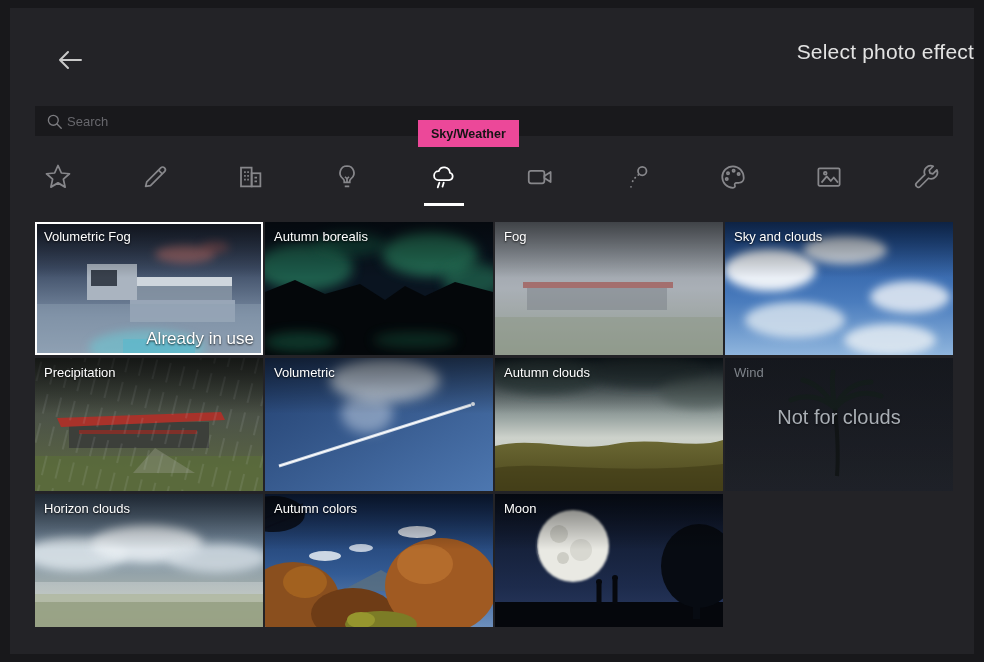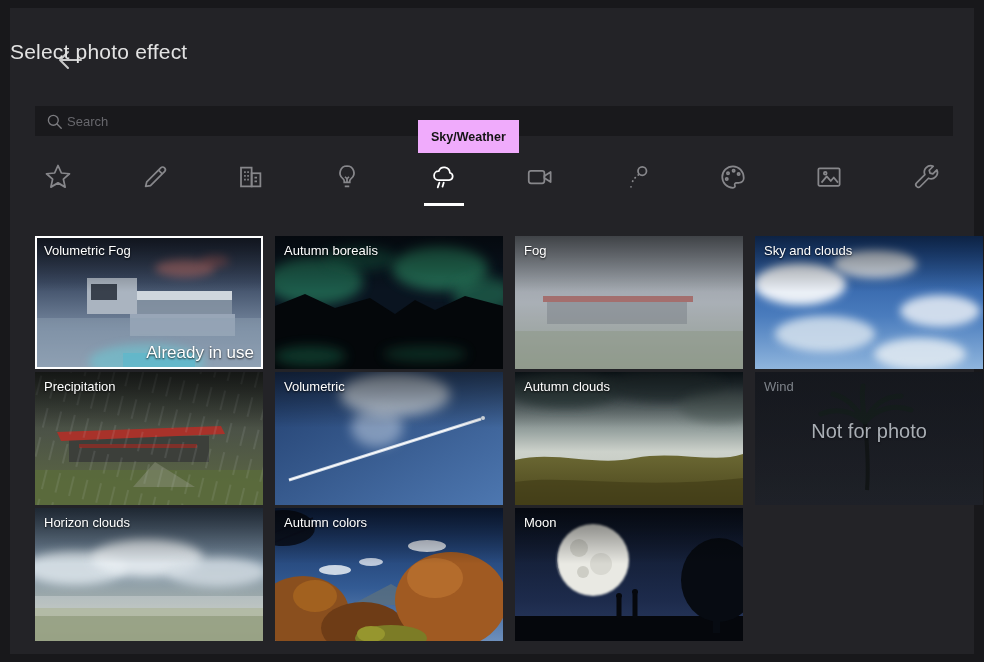--- a/index.html
+++ b/index.html
@@ -6,40 +6,40 @@
   body{
     width:984px;height:662px;position:relative;overflow:hidden;
     background:#18181b;
     font-family:"Liberation Sans",sans-serif;
     -webkit-font-smoothing:antialiased;
   }
   .panel{position:absolute;left:10px;top:8px;width:964px;height:646px;background:#232327}
 
   
   .back-btn{position:absolute;left:38px;top:32px;width:44px;height:40px;display:flex;align-items:center;justify-content:center;cursor:pointer}
-  .page-title{position:absolute;left:0;right:0;top:32px;text-align:left;font-size:21px;color:#e3e3e3;letter-spacing:.2px}
+  .page-title{position:absolute;left:0;right:0;top:32px;text-align:right;font-size:21px;color:#e3e3e3;letter-spacing:.2px}
 
   
   .searchbar{position:absolute;left:25px;top:98px;width:918px;height:30px;background:#19191c;display:flex;align-items:center;padding:0 10px;box-sizing:border-box}
   .searchbar svg{flex:none}
   .searchbar input{background:transparent;border:0;outline:0;flex:1;margin-left:1px;font-size:13px;color:#cfcfcf;font-family:"Liberation Sans",sans-serif}
   .searchbar input::placeholder{color:#67676c}
 
   
-  .tooltip{position:absolute;left:408px;top:112px;height:33px;background:#f0abfc;color:#141414;font-size:12.5px;font-weight:bold;display:flex;align-items:center;padding:0 13px;z-index:6;white-space:nowrap}
+  .tooltip{position:absolute;left:408px;top:112px;height:27px;background:#ec4899;color:#141414;font-size:12.5px;font-weight:bold;display:flex;align-items:center;padding:0 13px;z-index:6;white-space:nowrap}
 
   
   .tabbar{position:absolute;left:0;top:142px;width:964px;height:62px;display:flex}
   .tab{flex:1;display:flex;align-items:center;justify-content:center;position:relative;cursor:pointer;padding-bottom:8px}
   .tab svg{width:30px;height:30px;color:#87878b}
   .tab.selected svg{color:#ffffff}
   .tab .underline{position:absolute;left:50%;transform:translateX(-50%);bottom:6px;width:40px;height:3px;background:#fff}
 
   
-  .grid{position:absolute;left:25px;top:228px;display:grid;grid-template-columns:repeat(4,228px);grid-auto-rows:133px;gap:3px 12px}
+  .grid{position:absolute;left:25px;top:214px;display:grid;grid-template-columns:repeat(4,228px);grid-auto-rows:133px;gap:3px 2px}
   .tile{position:relative;overflow:hidden;cursor:pointer;background:#000}
   .tile svg.scene{position:absolute;left:0;top:0;width:100%;height:100%;display:block}
   .tile .shade{position:absolute;inset:0;background:linear-gradient(180deg,rgba(0,0,0,.55),rgba(0,0,0,0) 42%);pointer-events:none}
   .tile-label{position:absolute;left:9px;top:7px;font-size:13px;color:#fff;text-shadow:0 1px 2px rgba(0,0,0,.85);pointer-events:none}
   .tile-badge{position:absolute;right:9px;bottom:6px;font-size:17px;color:#fff;text-shadow:0 1px 2px rgba(0,0,0,.85);pointer-events:none}
   .tile.selected::after{content:"";position:absolute;inset:0;border:2px solid #fff;pointer-events:none}
   .tile.disabled{cursor:default}
   .tile.disabled .shade{background:linear-gradient(180deg,rgba(10,12,16,.45),rgba(10,12,16,.2))}
   .tile.disabled .tile-label{color:#7e838a;text-shadow:none}
   .overlay-text{position:absolute;left:0;right:0;top:36%;text-align:center;font-size:20px;color:#a9aeb4;pointer-events:none;text-shadow:0 1px 2px rgba(0,0,0,.5)}
@@ -304,21 +304,21 @@
               <stop offset="1" stop-color="#31343c"></stop>
             </linearGradient>
           </defs>
           <rect width="228" height="133" fill="url(#wd)"></rect>
           <path d="M112 118C114 92 112 70 110 50" stroke="#141a14" stroke-width="4" fill="none"></path>
           <path d="M110 50C96 38 80 36 66 42M110 50C122 36 140 32 156 38M110 50C100 34 92 26 78 22M110 50C118 32 130 24 146 24M110 50C108 36 106 26 108 14" stroke="#1d3524" stroke-width="5" fill="none" stroke-linecap="round" opacity=".85"></path>
           <rect width="228" height="133" fill="#14161c" opacity=".45"></rect>
         </svg>
         <div class="shade"></div>
         <span class="tile-label">Wind</span>
-        <div class="overlay-text">Not for photo</div>
+        <div class="overlay-text">Not for clouds</div>
       </div>
       <div class="tile">
         <svg viewBox="0 0 228 133" class="scene" preserveAspectRatio="none">
           <defs>
             <linearGradient id="hc" x1="0" y1="0" x2="0" y2="1">
               <stop offset="0" stop-color="#44586f"></stop>
               <stop offset=".45" stop-color="#8195a6"></stop>
               <stop offset=".78" stop-color="#aab3ad"></stop>
               <stop offset="1" stop-color="#9aa38b"></stop>
             </linearGradient>

